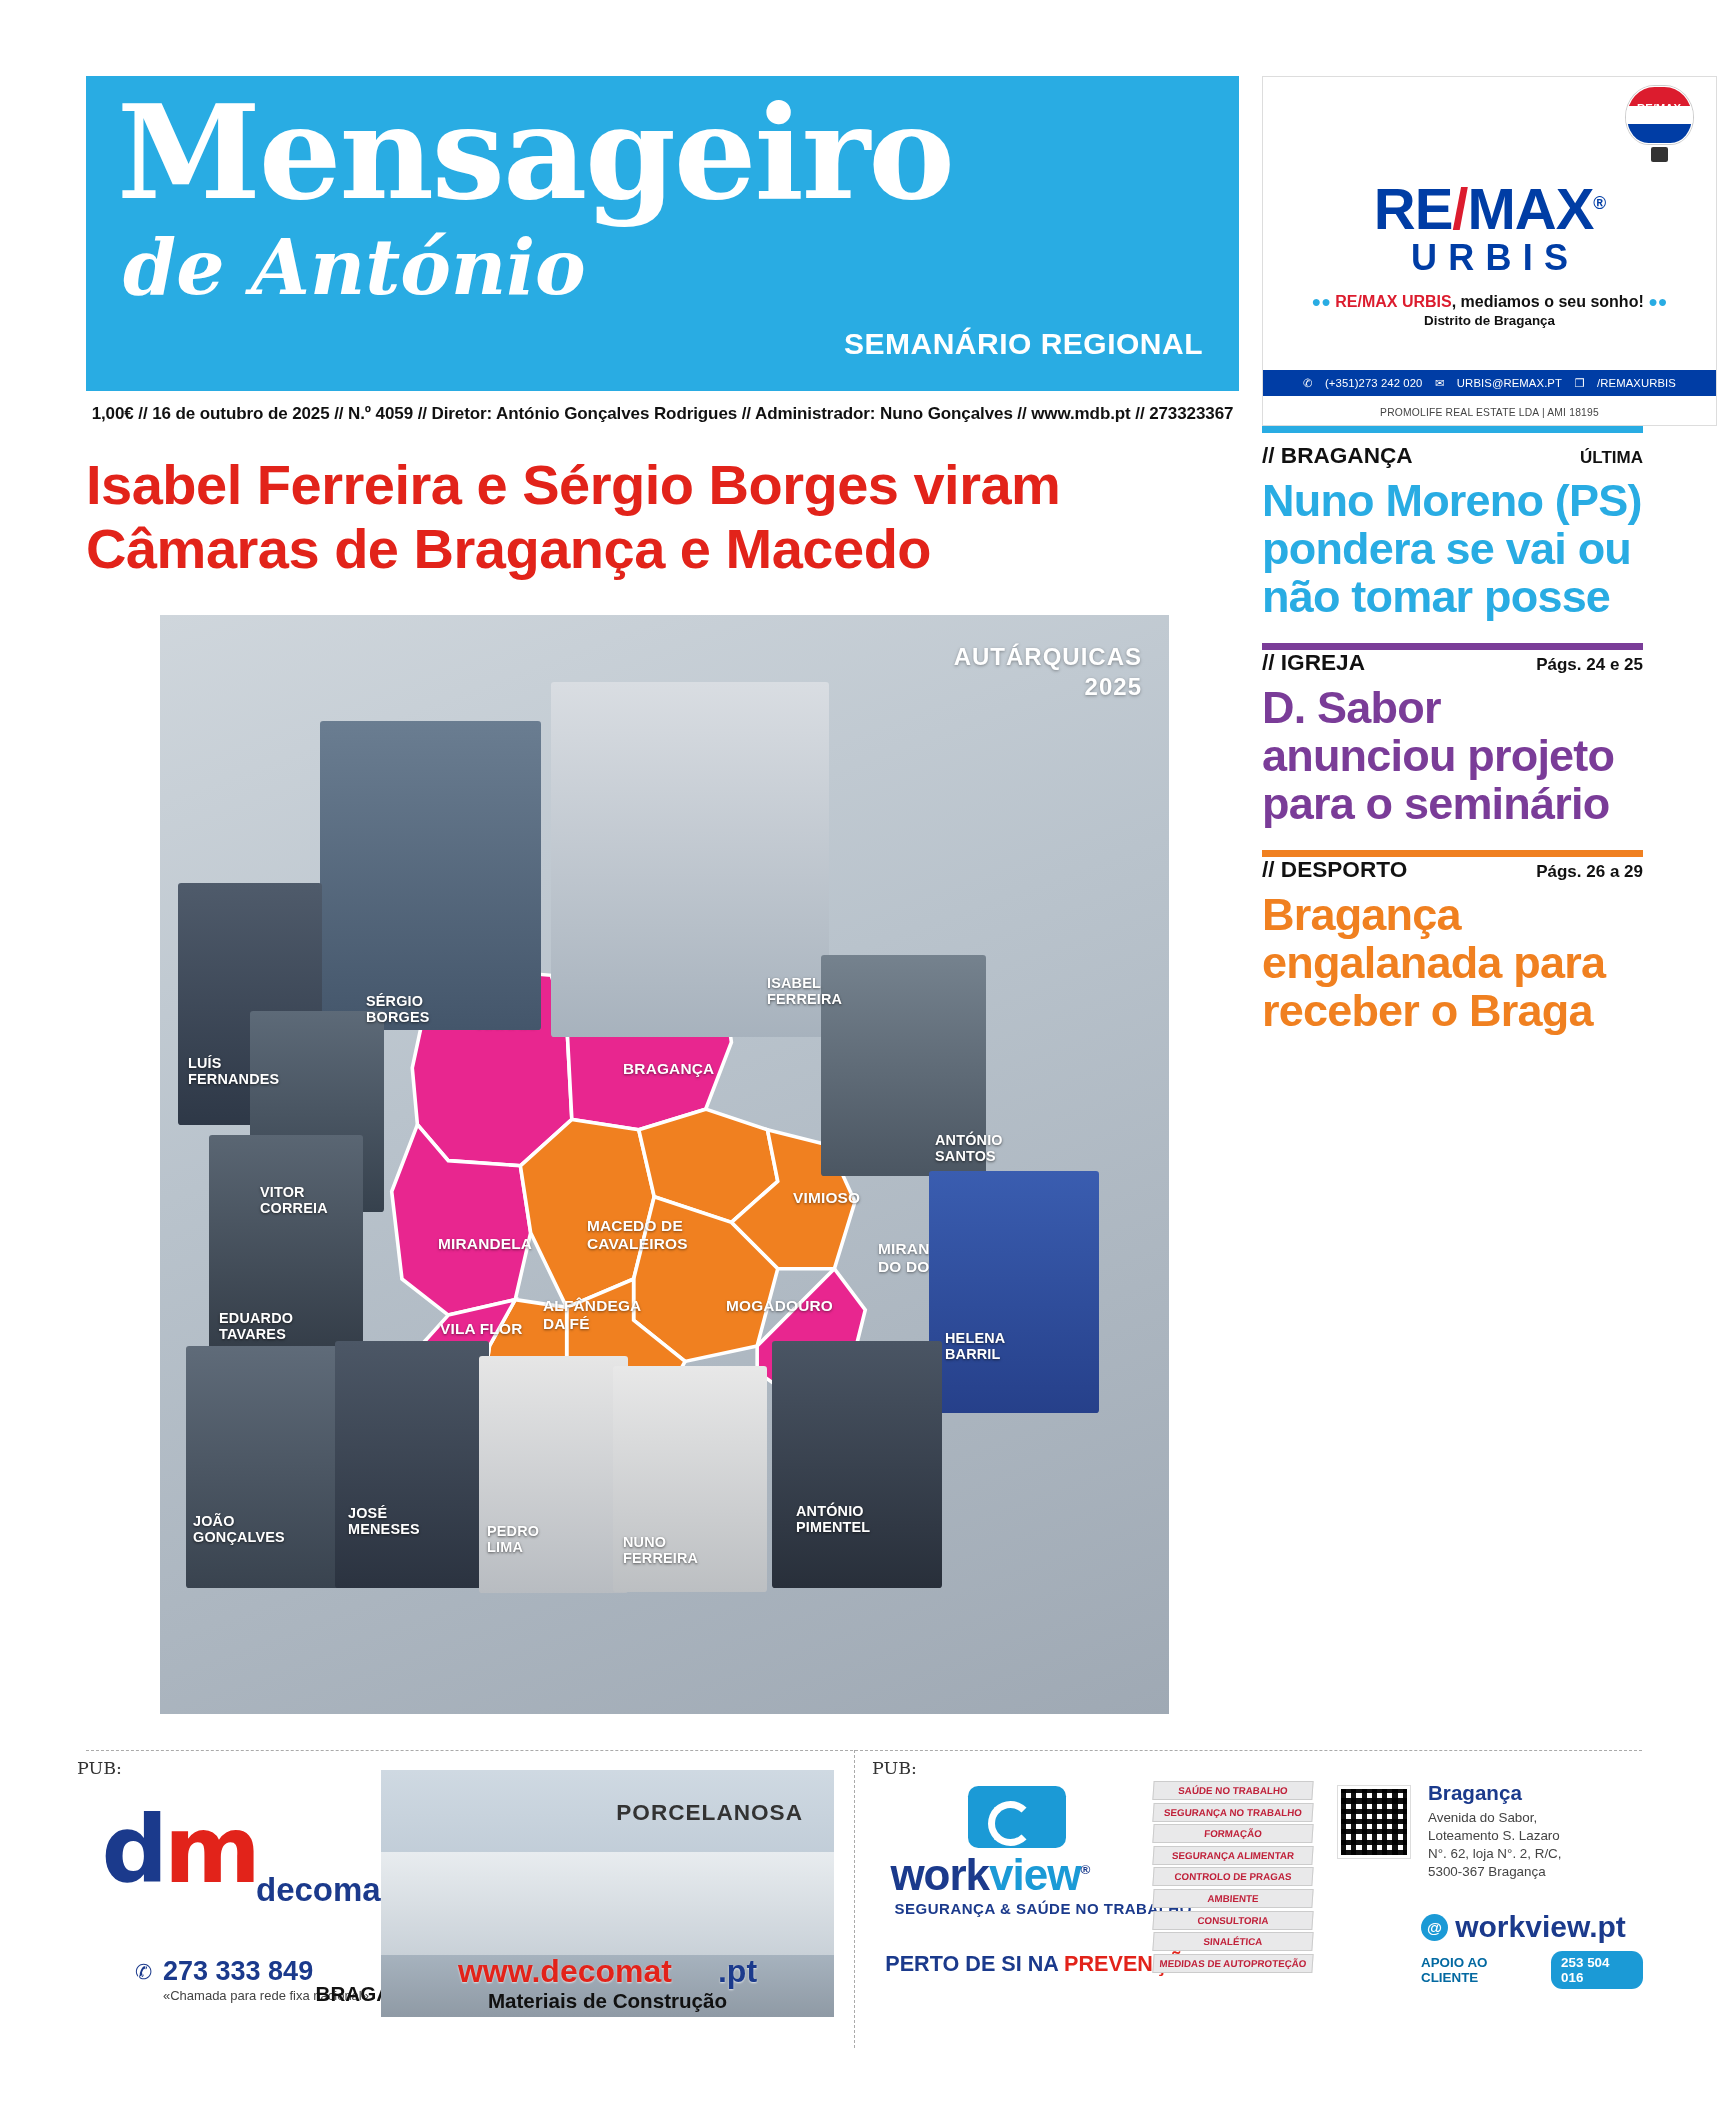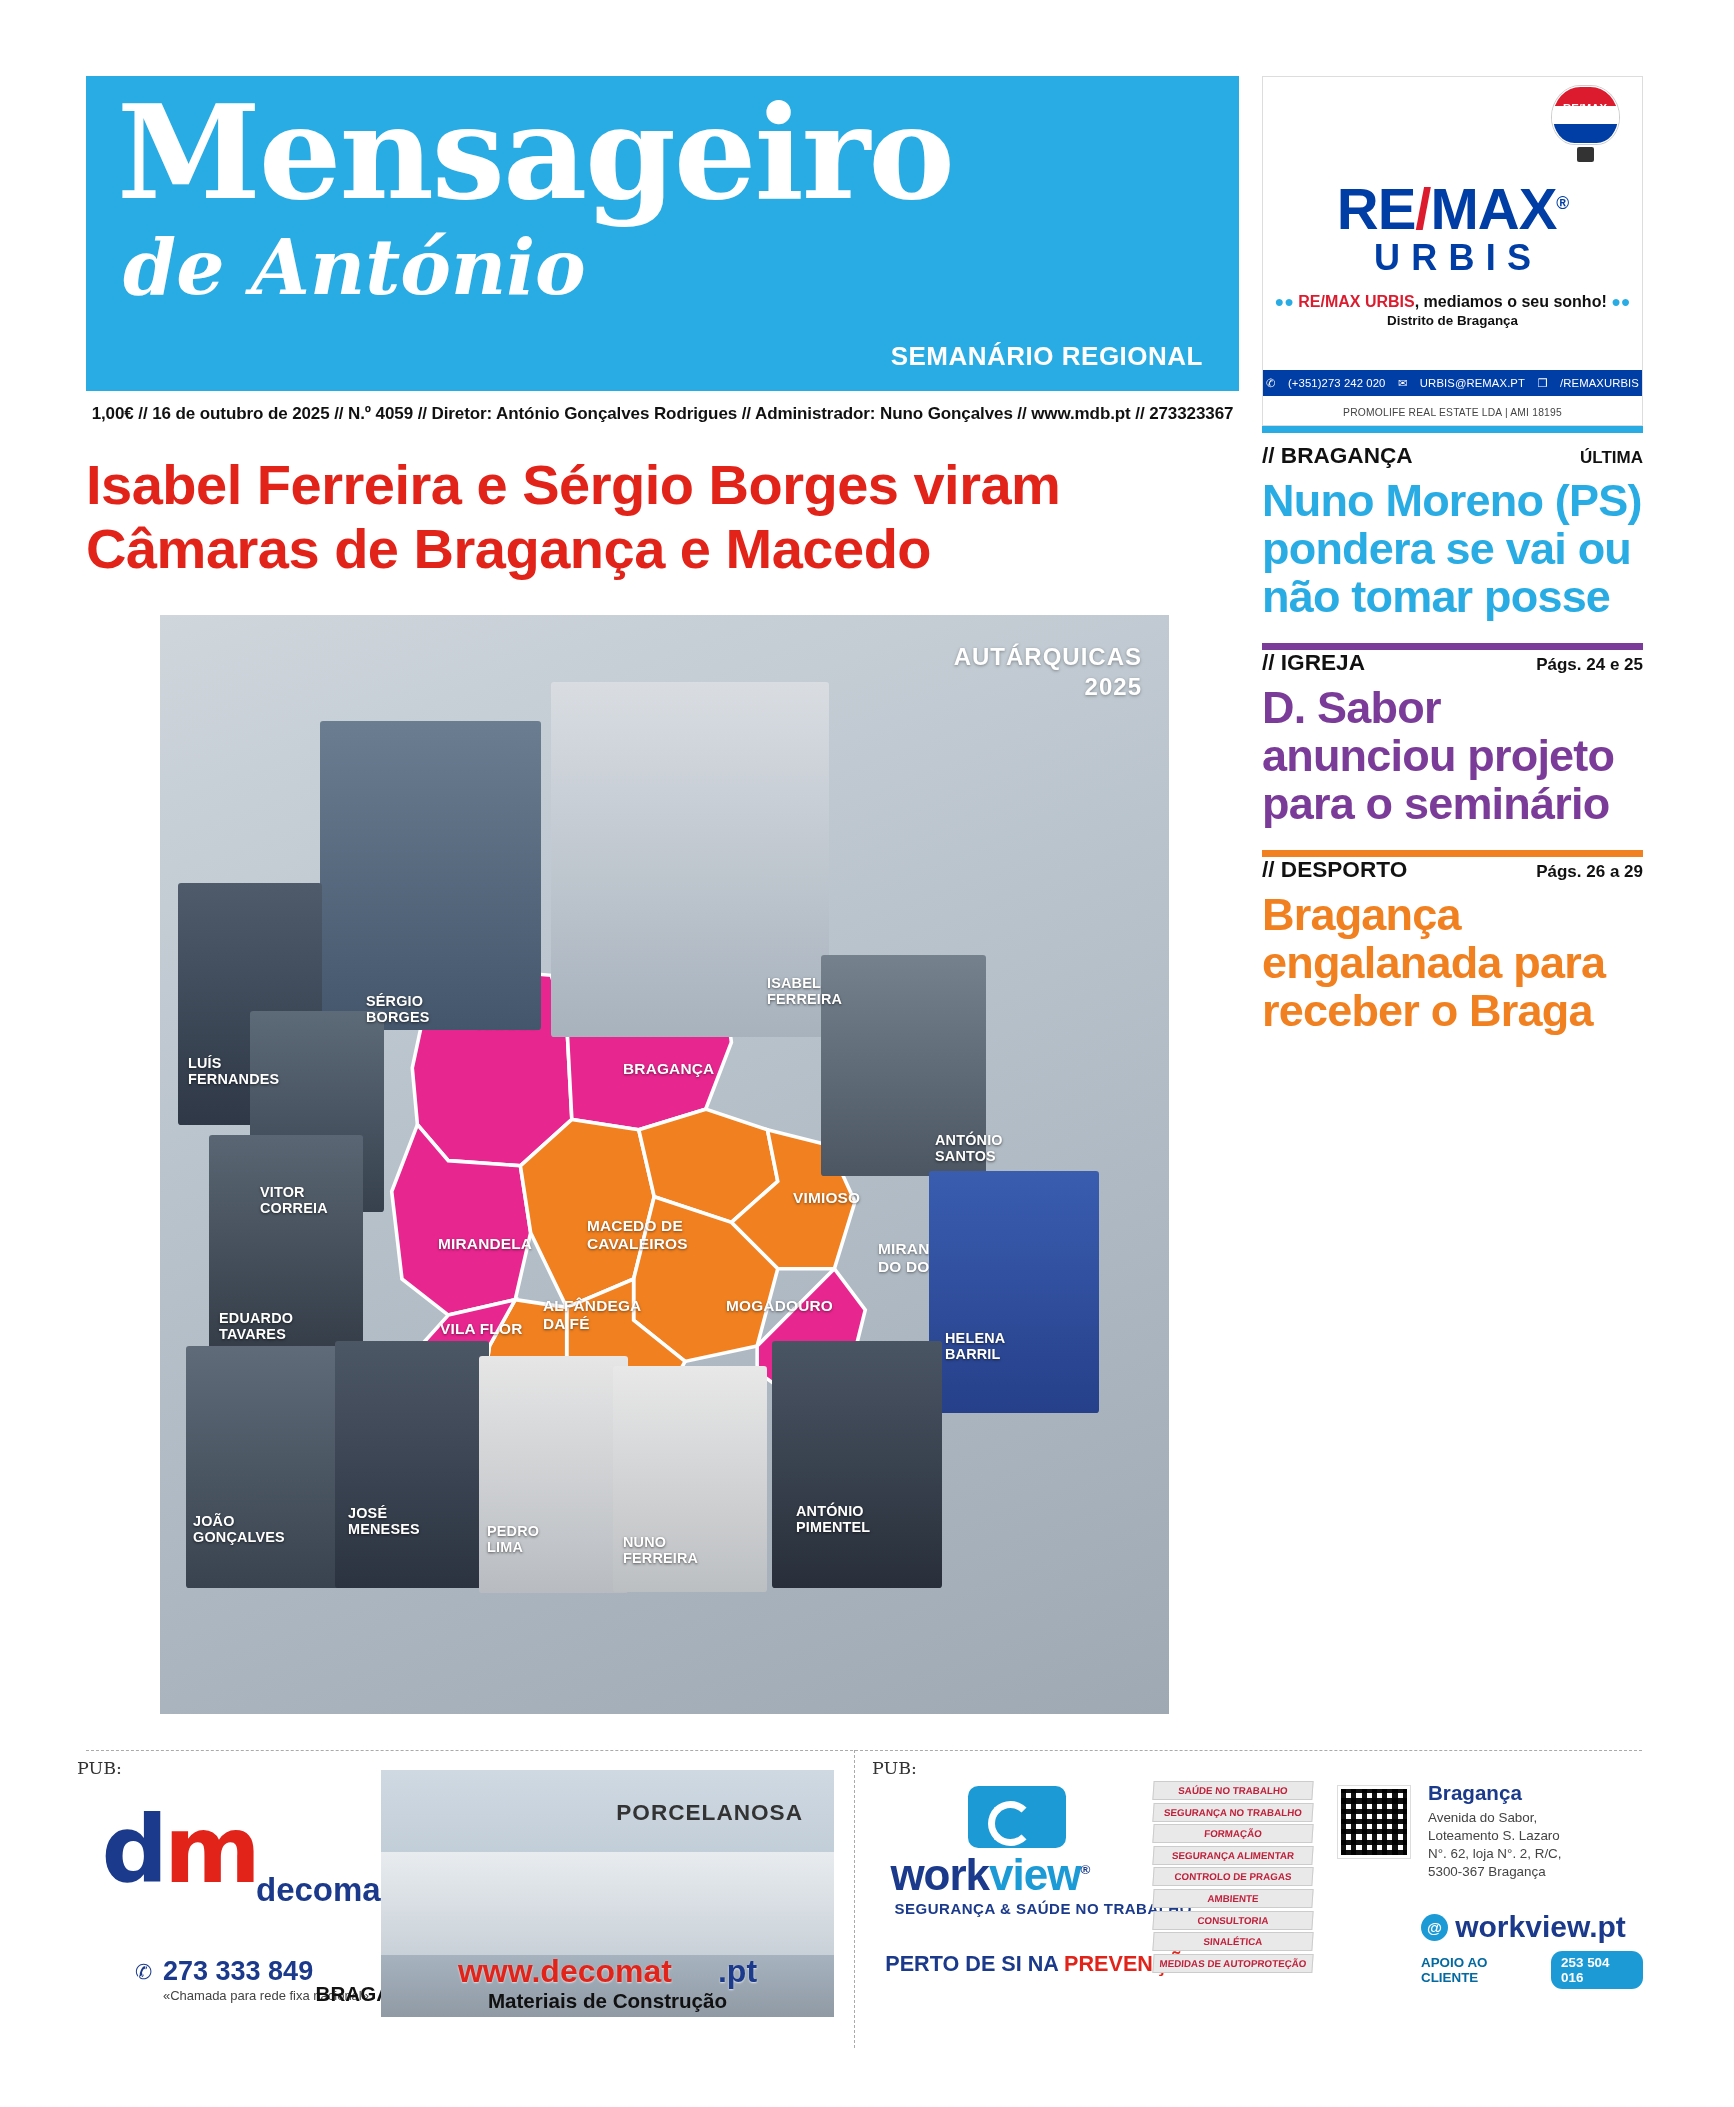--- a/index.html
+++ b/index.html
@@ -40,24 +40,24 @@
     left: 37px; top: 154px;
     color: #ffffff;
     font-family: "DejaVu Serif", serif;
     font-weight: bold;
     font-style: italic;
     font-size: 76px;
     line-height: 1;
   }
   .masthead-semanario {
     position: absolute;
-    right: 36px; bottom: 64px;
+    right: 36px; bottom: 75px;
     color: #ffffff;
     font-weight: bold;
-    font-size: 26px;
+    font-size: 30px;
     letter-spacing: 0.5px;
   }
   .masthead-strip {
     position: absolute;
     left: 0; bottom: 0;
     width: 100%; height: 47px;
     background: #ffffff;
     border-top: 2.1px solid #29ACE3;
     display: flex;
     align-items: center;
@@ -67,21 +67,21 @@
     font-size: 17px;
     font-weight: bold;
     color: #111;
     letter-spacing: -0.1px;
   }
 
   
   .remax-ad {
     position: absolute;
     left: 1262px; top: 76px;
-    width: 381px; height: 350px;
+    width: 455px; height: 350px;
     background: #ffffff;
     border: 1.5px solid #dddddd;
   }
   .remax-balloon {
     position: absolute;
     right: 18.5px; top: 9.3px;
     width: 77px; height: 98px;
   }
   .remax-balloon .bal {
     position: absolute; left: 5.1px; top: 0;

